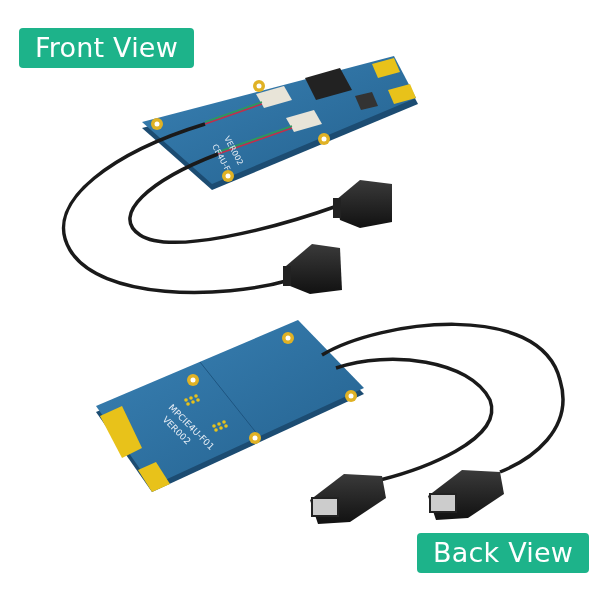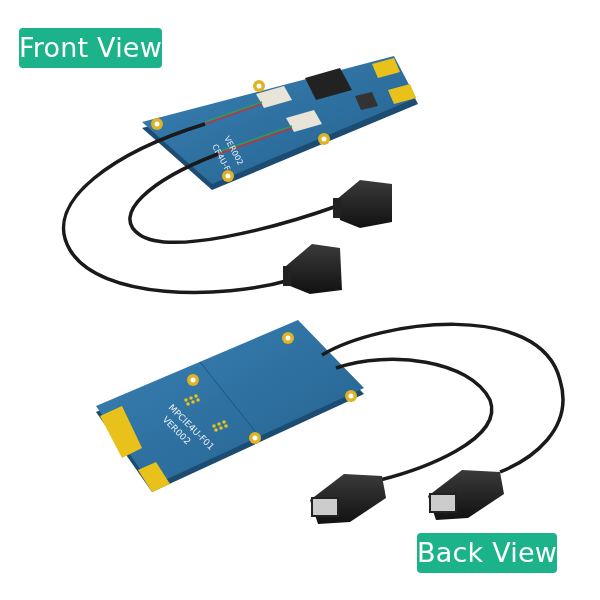--- a/index.html
+++ b/index.html
@@ -1,17 +1,17 @@
 <!DOCTYPE html>
 <html><head>
 <meta charset="utf-8">
 <style>
   html,body{margin:0;padding:0;background:#ffffff;}
   body{width:600px;height:600px;position:relative;overflow:hidden;font-family:"DejaVu Sans",sans-serif;}
-  .label{position:absolute;background:#1db38a;color:#ffffff;border-radius:4px;font-family:"DejaVu Sans",sans-serif;font-size:27px;line-height:40px;padding:0 0;letter-spacing:0.2px;}
+  .label{position:absolute;background:#1db38a;color:#ffffff;border-radius:4px;font-family:"DejaVu Sans",sans-serif;font-size:27px;line-height:40px;padding:0 16px;letter-spacing:0.2px;}
   #front-label{left:19px;top:28px;height:40px;}
   #back-label{left:417px;top:533px;height:40px;}
   svg{position:absolute;left:0;top:0;}
   .pcb-text{font-family:"DejaVu Sans",sans-serif;fill:#e6edf5;}
 </style>
 </head>
 <body>
 
 <svg width="600" height="600" viewBox="0 0 600 600">
   <defs>

